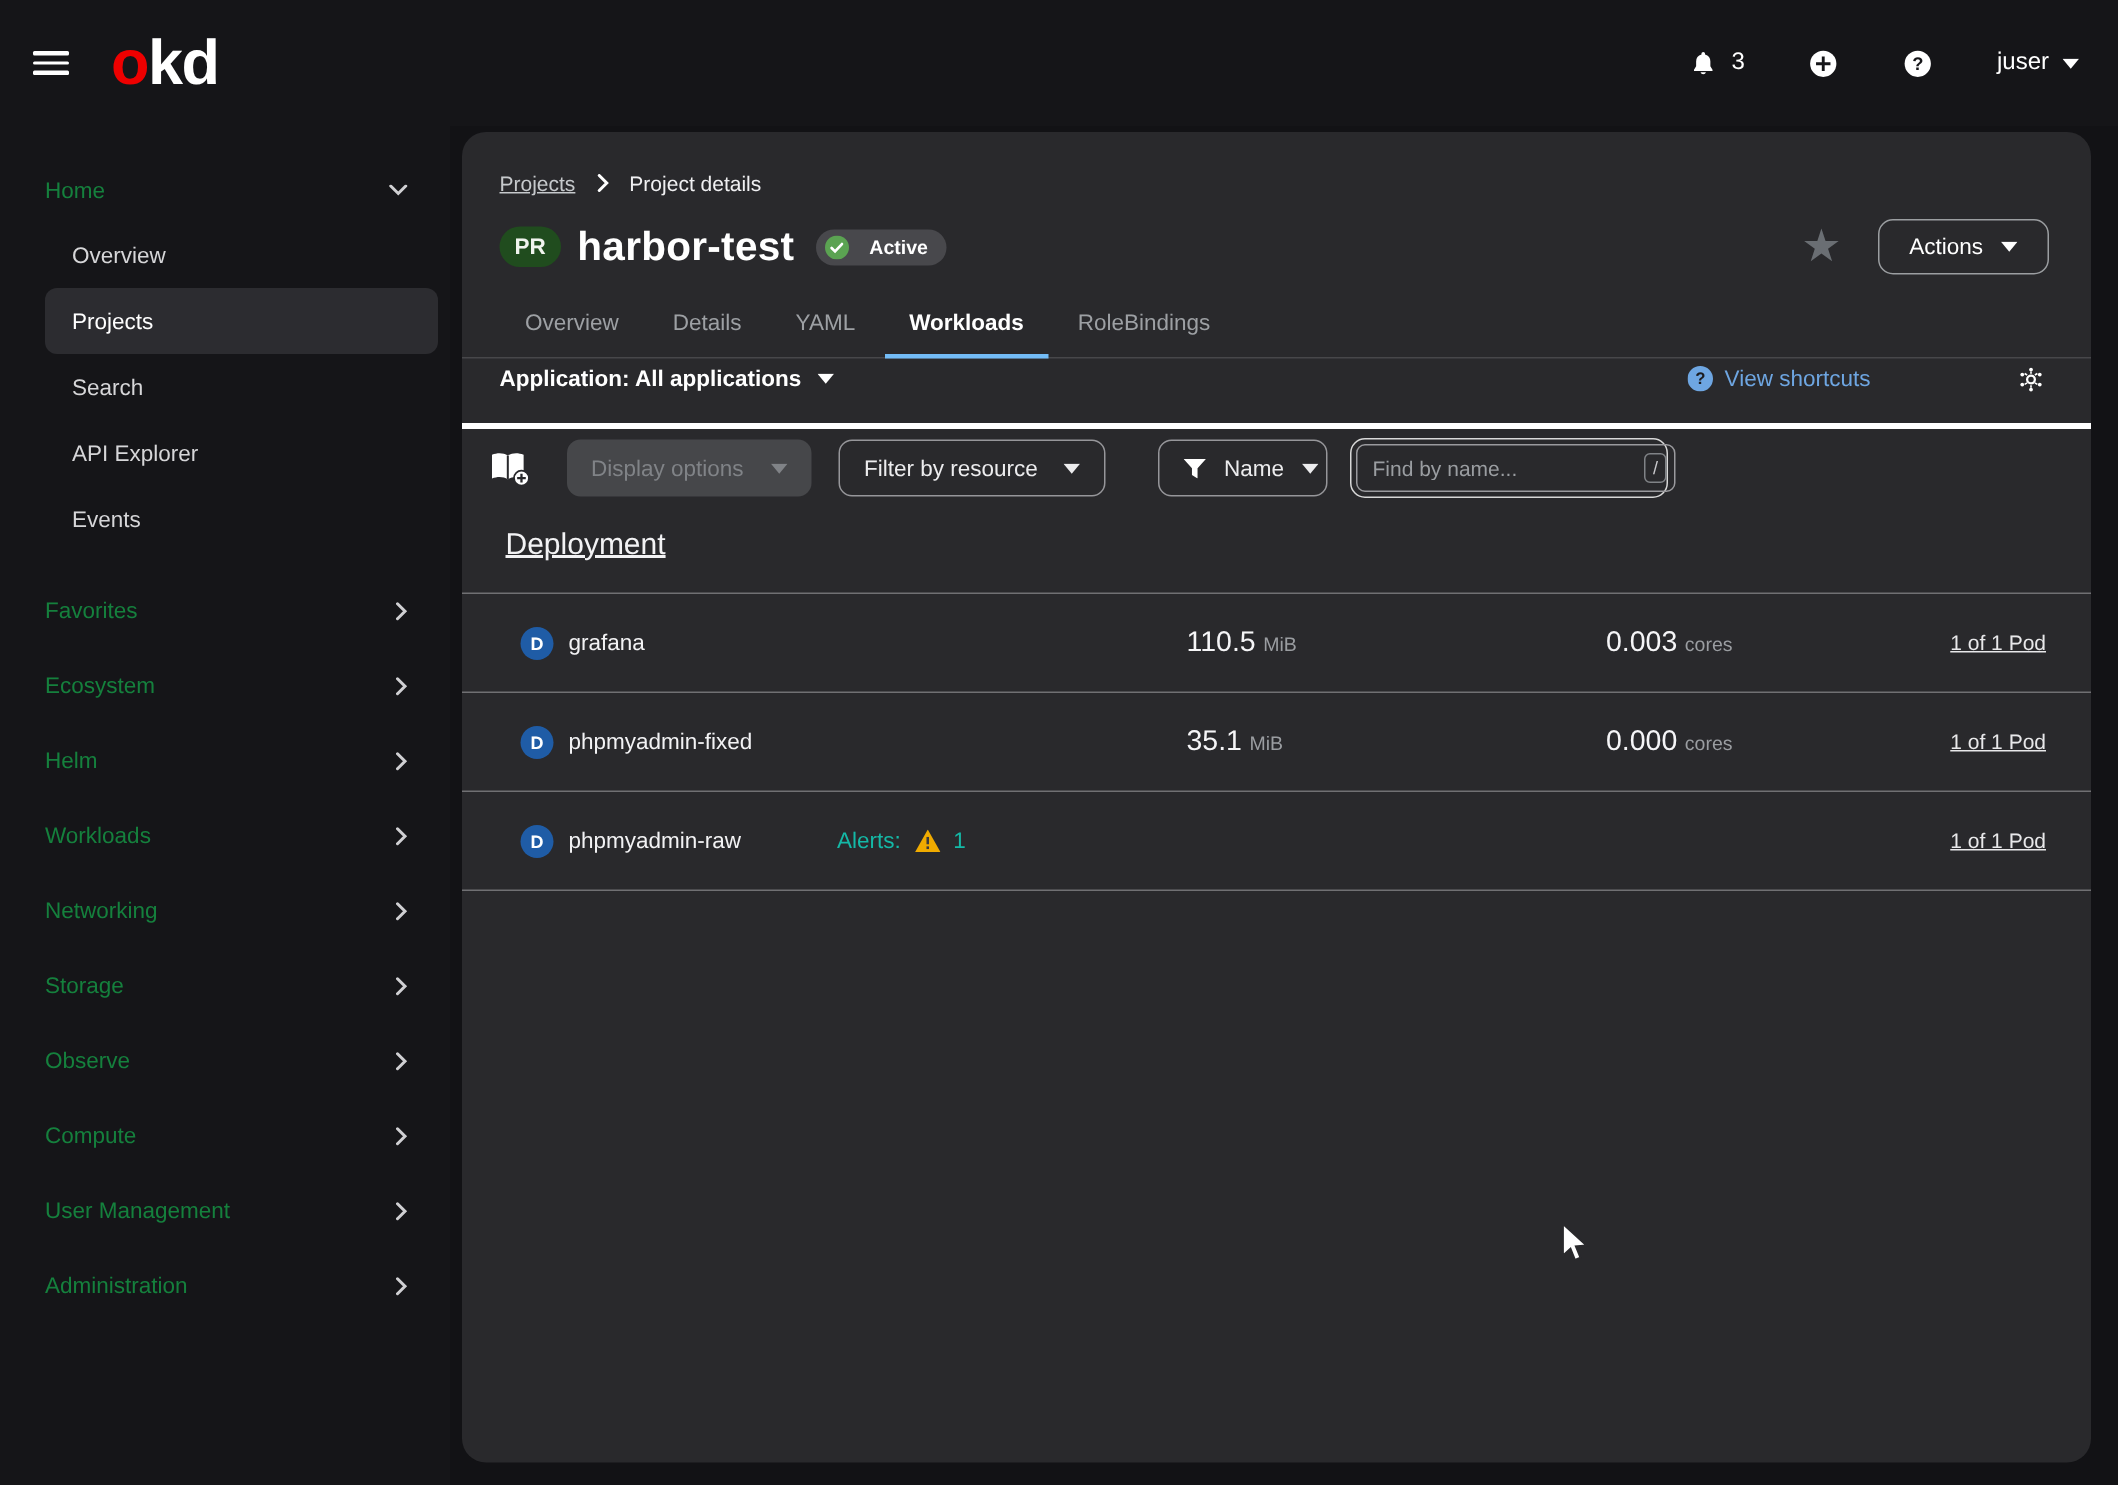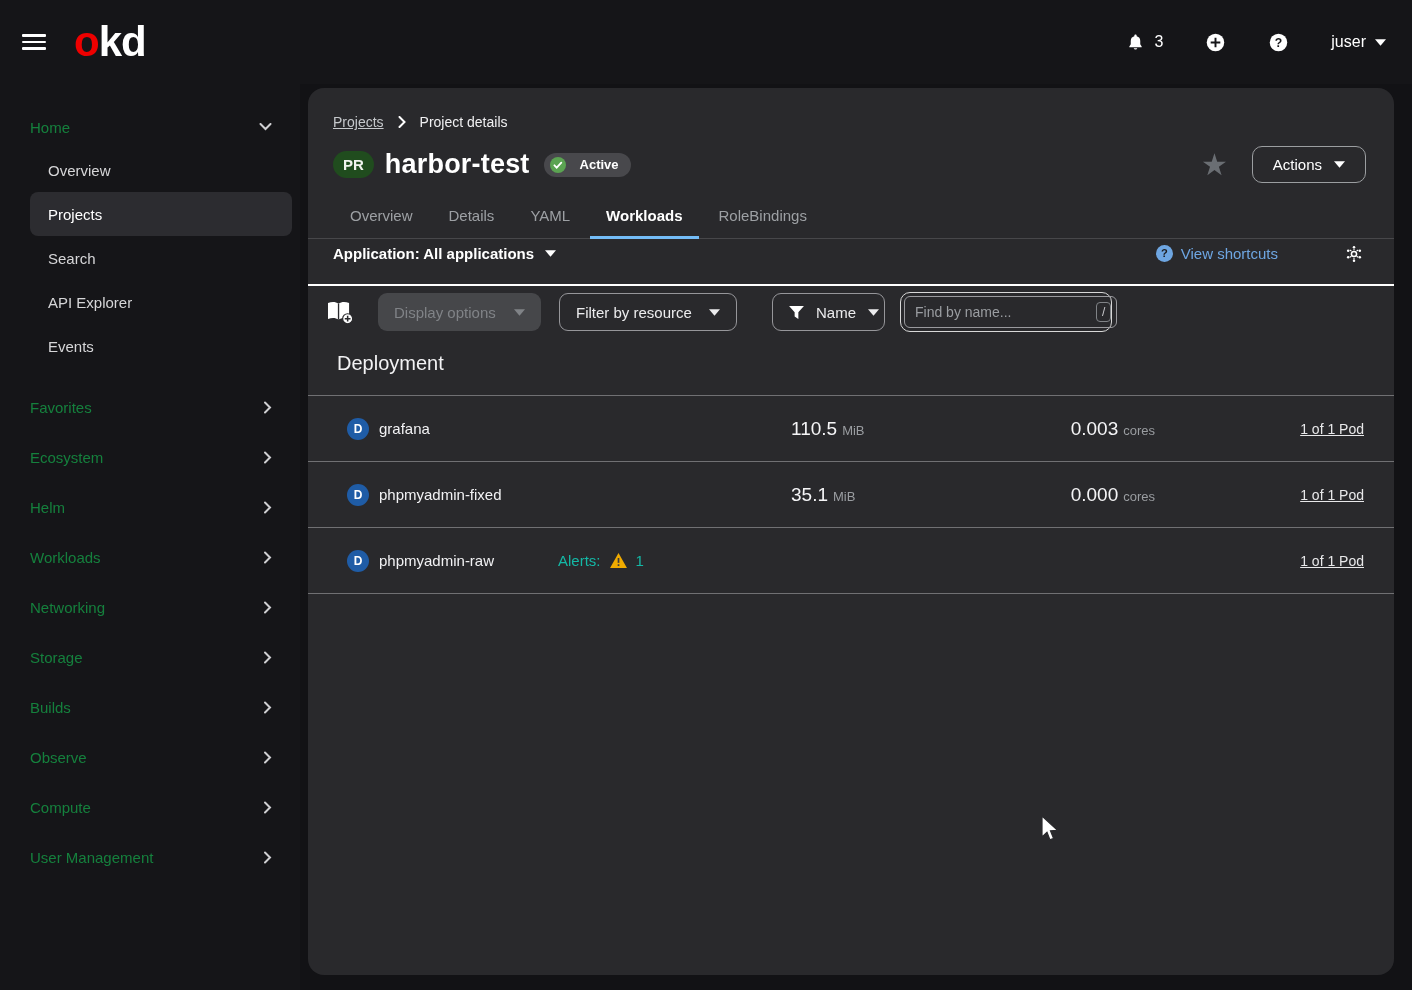--- a/index.html
+++ b/index.html
@@ -77,21 +77,21 @@
     padding:0 16px 14px 16px; margin-right:4px; font-size:15px; color:#9da0a4;
     cursor:pointer; position:relative;
   }
   .tab.active { color:#fff; font-weight:700; }
   .tab.active::after {
     content:""; position:absolute; left:0; right:0; bottom:-1px; height:3px; background:#73bcf7;
   }
 
   .app-bar {
     display:flex; align-items:center; height:47px;
-    padding:0 30px 16px 25px; border-bottom:2px solid #ffffff;
+    padding:0 30px 16px 25px; border-bottom:4px solid #ffffff;gap:31px;
   }
   .app-filter { display:flex; align-items:center; gap:11px; font-size:15px; font-weight:700; color:#fff; cursor:pointer; }
   .shortcuts { margin-left:auto; display:flex; align-items:center; gap:8px; color:#6ea6e2; font-size:15px; cursor:pointer; }
   .topology-btn { margin-left:66px; cursor:pointer; display:flex; align-items:center; }
 
   .toolbar { display:flex; align-items:center; padding:8px 30px 8px 18px; height:52px; gap:0; }
   .book-btn { width:34px; display:flex; align-items:center; cursor:pointer; }
   .tb-btn {
     display:flex; align-items:center; gap:12px; height:38px; border-radius:9px;
     font-size:15px; padding:0 16px; cursor:pointer; background:transparent;
@@ -113,21 +113,21 @@
   .find-input {
     flex:1; background:transparent; border:none; outline:none;
     color:#bef264; font-size:14px; font-family:"Liberation Sans", sans-serif; min-width:0;
   }
   .find-input::placeholder { color:#9a9da1; }
   .kbd-hint {
     border:1px solid #808387; border-radius:4px; color:#c9c9cd;
     font-size:12px; padding:3px 5px; line-height:1;
   }
 
-  .section-title { padding:14px 38px 20px 29px; font-size:20px; color:#f2f2f4; }
+  .section-title { padding:14px 38px 20px 29px; font-size:20px; color:#f2f2f4;text-decoration:underline; }
 
   .wl-list { border-top:1px solid #707073; }
   .wl-row {
     display:flex; align-items:center; height:66px;
     padding:0 30px 0 39px; border-bottom:1px solid #707073;
   }
   .row-name { width:211px; display:flex; align-items:center; gap:10px; }
   .d-badge {
     width:22px; height:22px; border-radius:50%; background:#1f5ca6; color:#fff;
     font-size:12px; font-weight:700; display:flex; align-items:center; justify-content:center; flex:none;
@@ -259,45 +259,45 @@
     </div>
     <div class="side-row side-section">
       <span>Storage</span>
       <span>
           <svg width="8" height="13" viewBox="0 0 8 12">
             <path d="M1 1l5 5-5 5" stroke="#cfcfd2" stroke-width="2" fill="none" stroke-linecap="round"></path>
           </svg>
         </span>
     </div>
     <div class="side-row side-section">
-      <span>Builds</span>
-      <span>
-          <svg width="8" height="13" viewBox="0 0 8 12">
-            <path d="M1 1l5 5-5 5" stroke="#cfcfd2" stroke-width="2" fill="none" stroke-linecap="round"></path>
-          </svg>
-        </span>
-    </div>
-    <div class="side-row side-section">
       <span>Observe</span>
       <span>
           <svg width="8" height="13" viewBox="0 0 8 12">
             <path d="M1 1l5 5-5 5" stroke="#cfcfd2" stroke-width="2" fill="none" stroke-linecap="round"></path>
           </svg>
         </span>
     </div>
     <div class="side-row side-section">
       <span>Compute</span>
       <span>
           <svg width="8" height="13" viewBox="0 0 8 12">
             <path d="M1 1l5 5-5 5" stroke="#cfcfd2" stroke-width="2" fill="none" stroke-linecap="round"></path>
           </svg>
         </span>
     </div>
     <div class="side-row side-section">
       <span>User Management</span>
+      <span>
+          <svg width="8" height="13" viewBox="0 0 8 12">
+            <path d="M1 1l5 5-5 5" stroke="#cfcfd2" stroke-width="2" fill="none" stroke-linecap="round"></path>
+          </svg>
+        </span>
+    </div>
+    <div class="side-row side-section">
+      <span>Administration</span>
       <span>
           <svg width="8" height="13" viewBox="0 0 8 12">
             <path d="M1 1l5 5-5 5" stroke="#cfcfd2" stroke-width="2" fill="none" stroke-linecap="round"></path>
           </svg>
         </span>
     </div>
   </div>
 </nav>
 
 <main class="panel">

